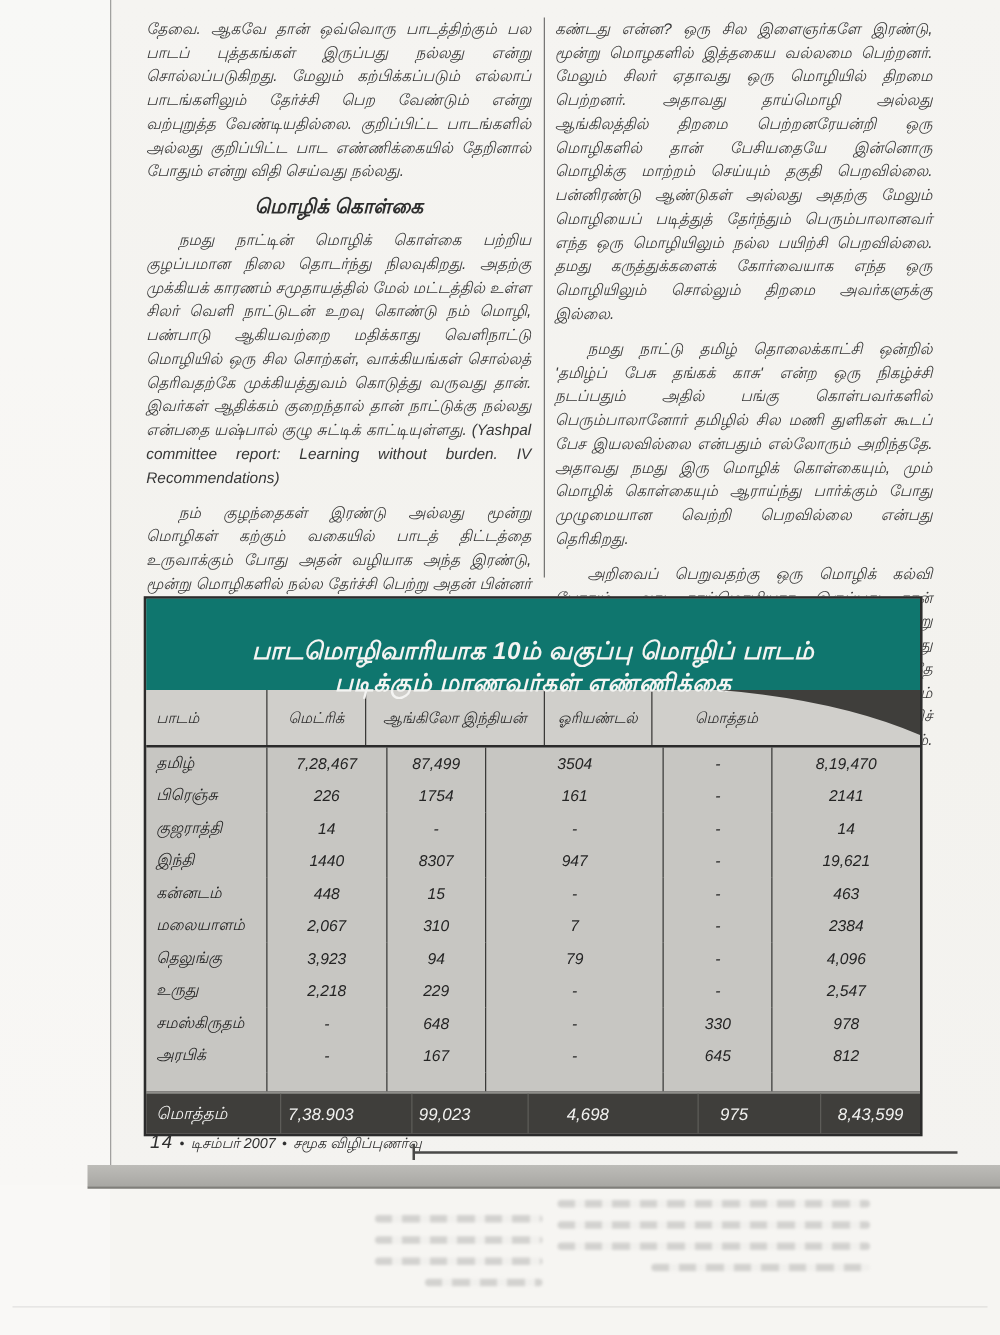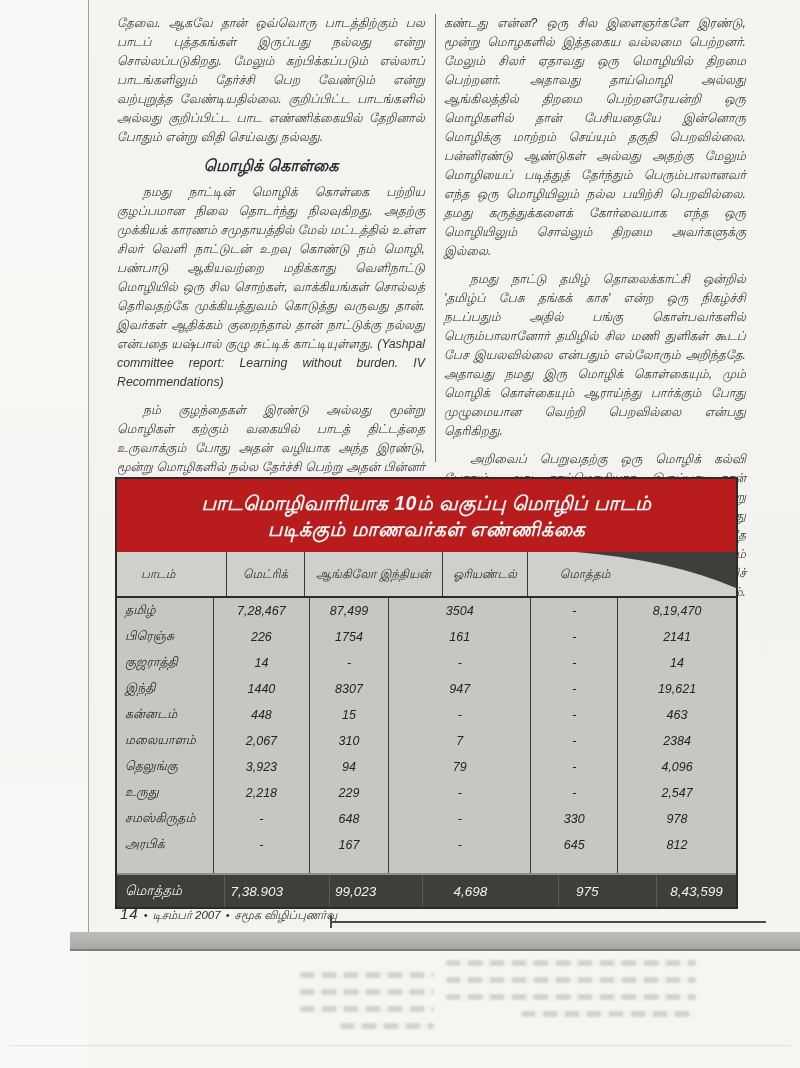--- a/index.html
+++ b/index.html
@@ -37,27 +37,27 @@
   .section-heading {
     text-align:center; font-weight:bold; font-size:16px; color:#2e2e2e;
     margin:3px 0 8px 0;
   }
   
   .stats-table {
     position:absolute; left:115px; top:477px; width:623px;
     border:2px solid #2b2b2b; background:#c7c6c2;
   }
   .table-title {
-    position:relative; height:73px; background:#b91c1c; color:#f4f4f2;
+    position:relative; height:73px; background:#0f766e; color:#f4f4f2;
     text-align:center; font-weight:bold; font-size:19.5px; line-height:26px;
-    padding-top:11px; letter-spacing:.5px;
+    padding-top:29px; letter-spacing:.5px;
   }
   .title-curve { position:absolute; right:0; top:73px; width:160px; height:36px; pointer-events:none; }
   .thead { display:flex; height:46px; align-items:center; background:#d0cfcb;
-    border-bottom:2px solid #2b2b2b; font-size:12px; color:#2c2c2c;padding-left:16px; }
+    border-bottom:2px solid #2b2b2b; font-size:12px; color:#2c2c2c; }
   .trow  { display:flex; height:26px; align-items:center; font-size:12.5px; color:#242424; }
   .trow-spacer { display:flex; height:15px; }
   .ttotal { display:flex; height:34px; align-items:center; background:#3f3e3b;
     color:#f2f2f0; font-size:13.5px; border-top:2px solid #8f8e8a; }
   .cell { text-align:center; overflow:hidden; white-space:nowrap; height:100%;
     display:flex; align-items:center; justify-content:center; }
   .c0 { width:15.5%; justify-content:flex-start; padding-left:8px; }
   .c1 { width:15.5%; }
   .c2 { width:12.8%; }
   .c3 { width:23.0%; }

